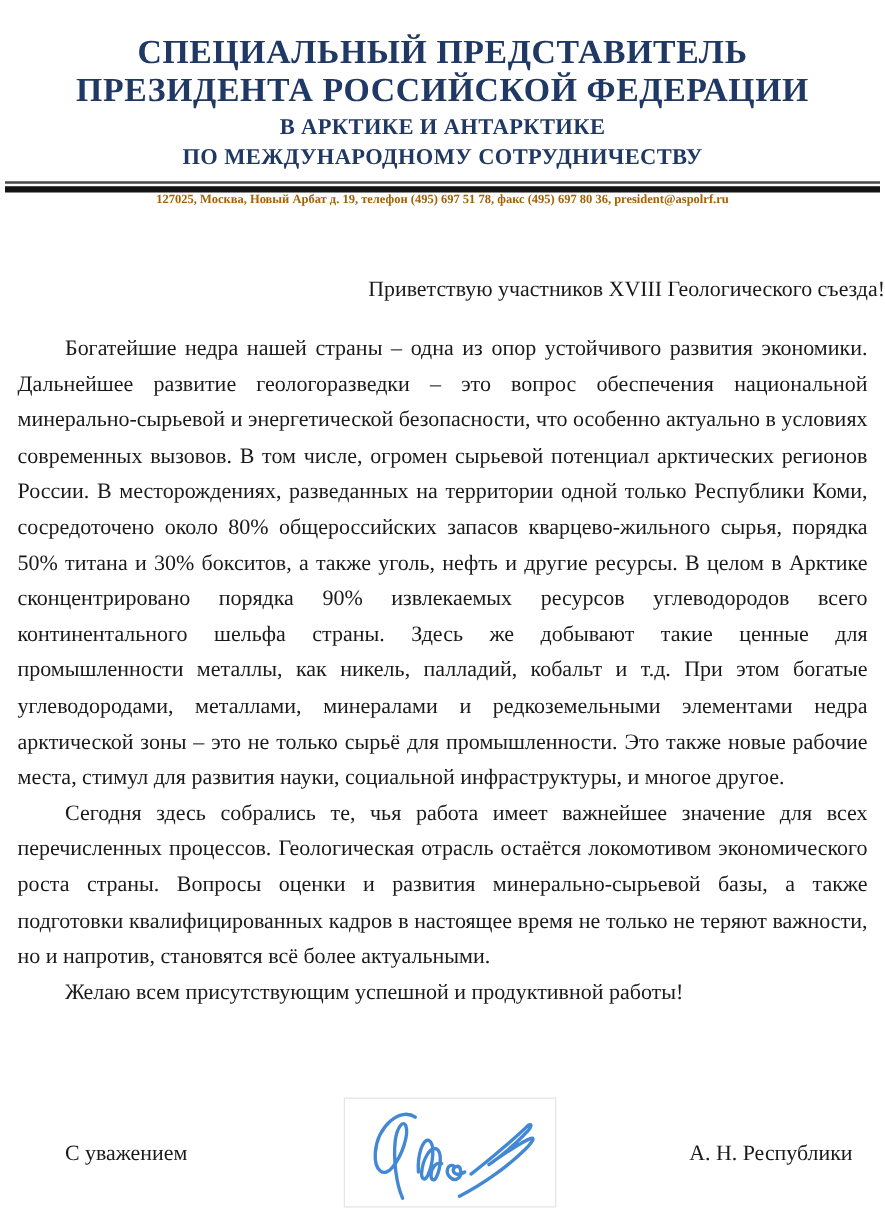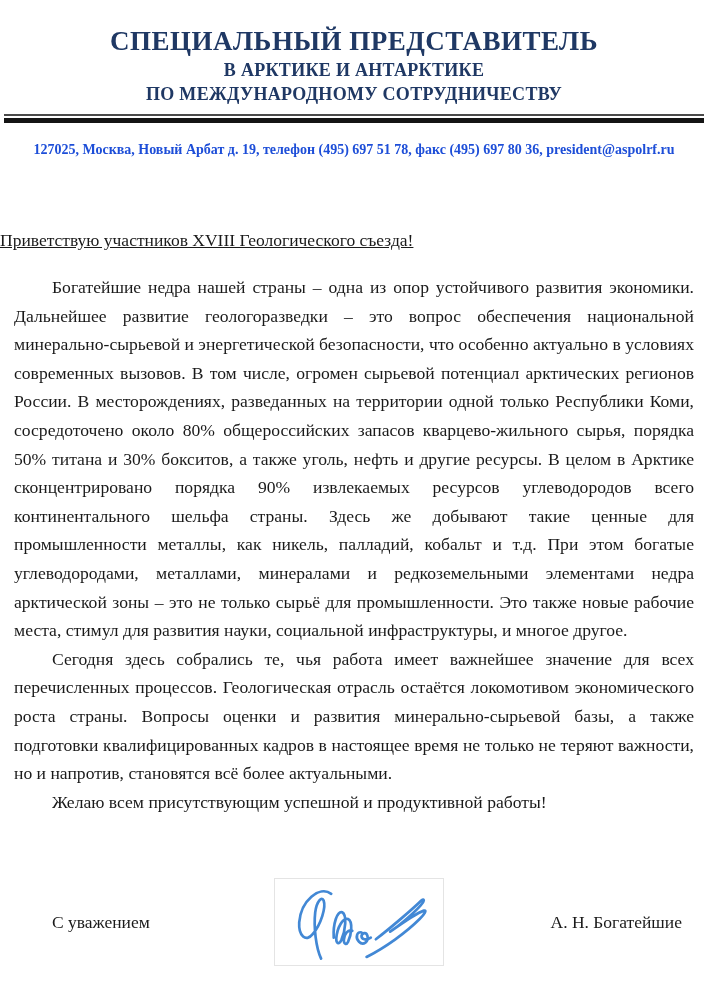--- a/index.html
+++ b/index.html
@@ -30,34 +30,33 @@
     margin-top: 3px;
     letter-spacing: 0.3px;
   }
   .divider {
     margin: 9px 4px 0 4px;
     height: 2px;
     border-top: 2px solid #4a4a4a;
     border-bottom: 5px solid #141414;
   }
   .contact-line {
-    margin-top: 19px;
+    margin-top: 0;
     text-align: center;
-    color: #1d4ed8;
+    color: #a16207;
     font-weight: bold;
-    font-size: 14px;
+    font-size: 10px;
     white-space: nowrap;
   }
 
   
   .greeting {
-    margin-top: 72px;
-    text-align: left;
+    margin-top: 56px;
+    text-align: right;
     font-size: 17.5px;
-    text-decoration: underline;
   }
   .body-text {
     margin: 22px 14px 0 14px;
     font-size: 17.6px;
     line-height: 28.6px;
     text-align: justify;
   }
   .body-text p {
     margin: 0;
     text-indent: 38px;
@@ -91,20 +90,21 @@
   }
   .sig-box svg { display: block; }
 </style>
 </head>
 <body>
 
 <div class="page">
 
   <div class="letterhead">
     <div class="lh-title">СПЕЦИАЛЬНЫЙ ПРЕДСТАВИТЕЛЬ</div>
+    <div class="lh-title">ПРЕЗИДЕНТА РОССИЙСКОЙ ФЕДЕРАЦИИ</div>
     <div class="lh-subtitle">В АРКТИКЕ И АНТАРКТИКЕ</div>
     <div class="lh-subtitle">ПО МЕЖДУНАРОДНОМУ СОТРУДНИЧЕСТВУ</div>
   </div>
 
   <div class="divider"></div>
 
   <div class="contact-line">127025, Москва, Новый Арбат д. 19, телефон (495) 697 51 78, факс (495) 697 80 36, president@aspolrf.ru</div>
 
   <div class="greeting">Приветствую участников XVIII Геологического съезда!</div>
 
@@ -123,16 +123,16 @@
         <path d="M52,14 C38,4 16,22 14,48 C13,64 22,72 30,62 C40,50 46,30 43,22 C41,17 35,22 33,36 C31,54 34,78 40,91"></path>
 
         <path d="M55,66 C54,50 59,34 65,36 C71,39 69,58 64,69 C61,75 58,73 58,67 C59,54 66,42 72,44 C78,47 76,63 72,71 C70,75 67,74 67,69 C67,62 72,56 77,58"></path>
 
         <path d="M88,60 C83,58 80,66 85,71 C90,76 97,71 95,64 C94,59 89,60 88,64 C88,68 93,70 99,66"></path>
 
         <path d="M105,68 C122,55 150,31 159,22 C163,19 163,23 158,28 C148,39 131,53 122,59 C136,49 156,36 162,34 C166,33 163,38 157,44 C141,60 116,78 94,89"></path>
       </svg>
     </div>
 
-    <div class="signer-name">А. Н. Богатейшие</div>
+    <div class="signer-name">А. Н. Республики</div>
   </div>
 
 </div>
 
 </body></html>

